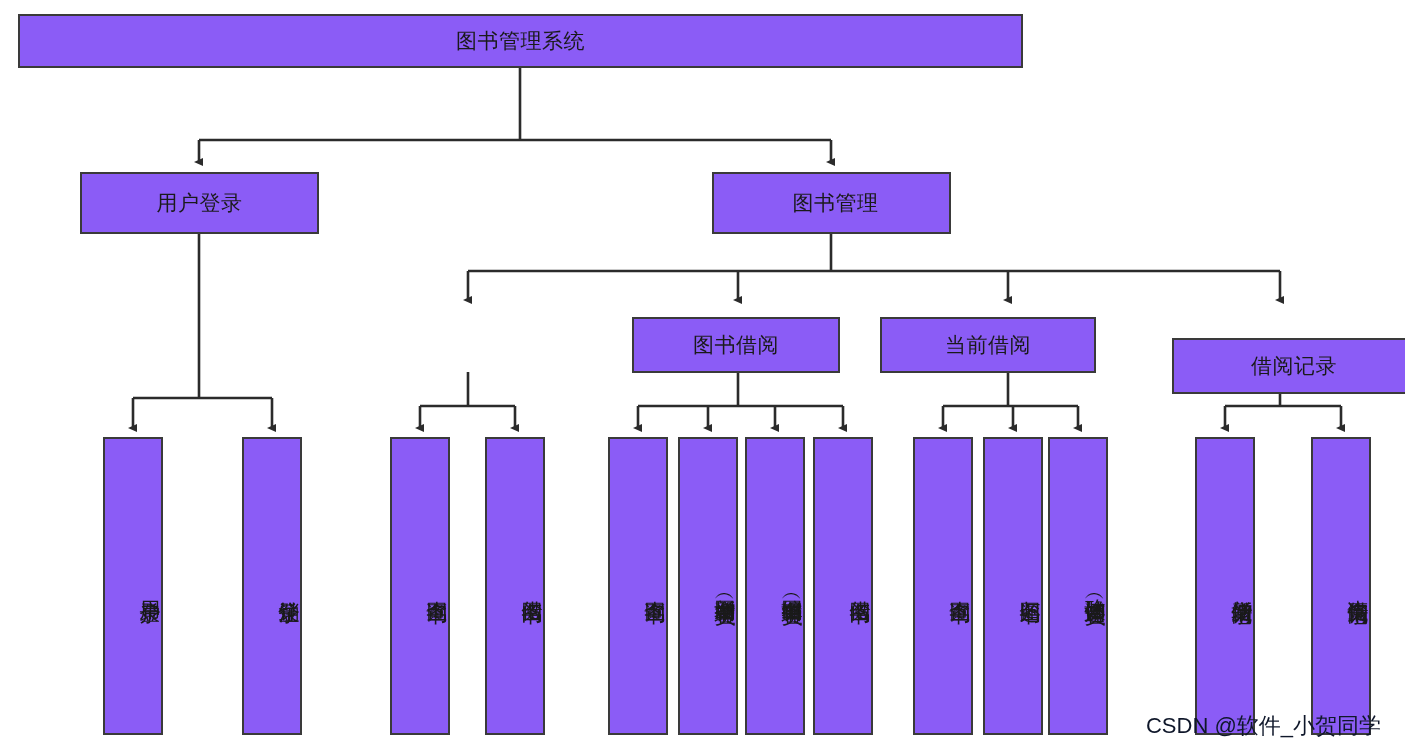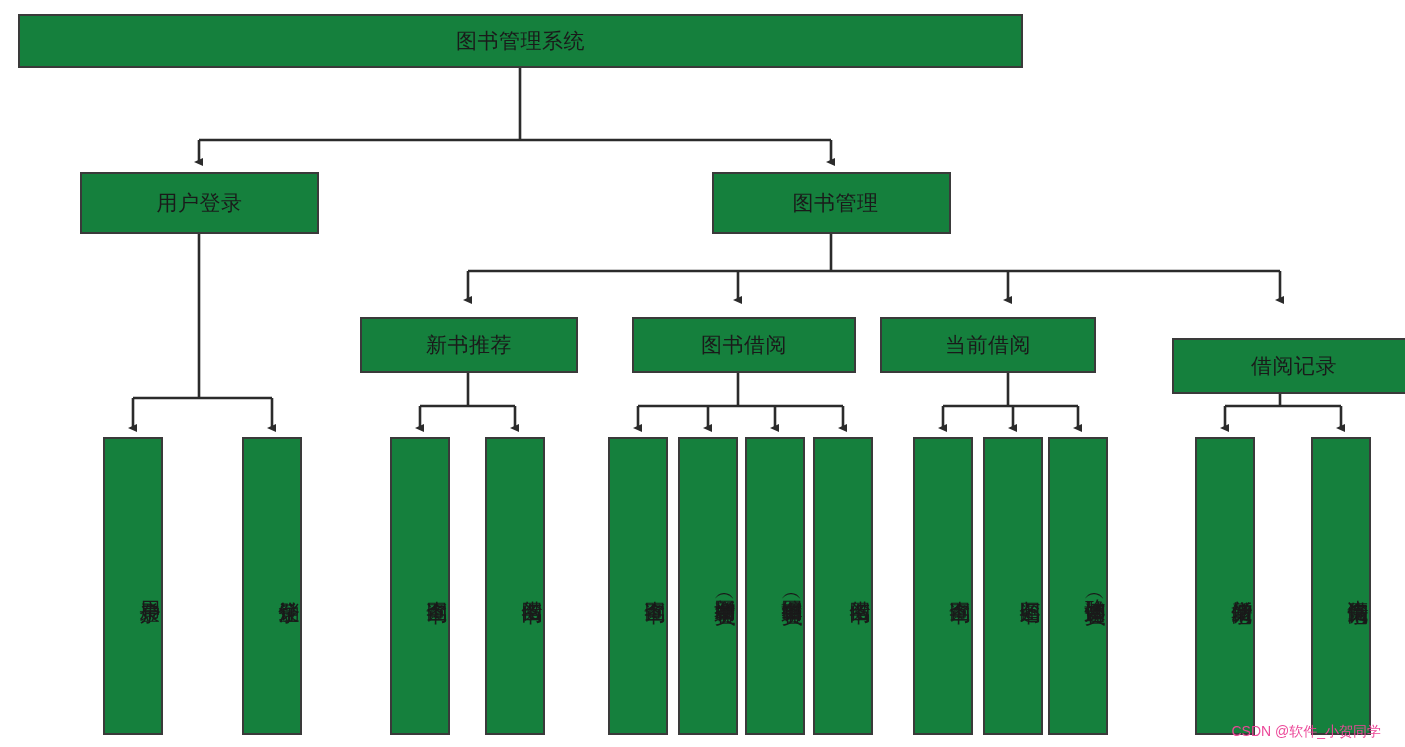--- a/index.html
+++ b/index.html
@@ -21,21 +21,21 @@
     position: absolute;
     left: 0;
     top: 0;
     width: 1405px;
     height: 747px;
     pointer-events: none;
   }
   .node {
     position: absolute;
     box-sizing: border-box;
-    background: #15803d;
+    background: #8b5cf6;
     border: 2px solid #3a3a3a;
     display: flex;
     align-items: center;
     justify-content: center;
     text-align: left;
     color: #1a1a1a;
     z-index: 2;
   }
   .node .lbl {
     display: block;
@@ -57,22 +57,22 @@
     text-orientation: upright;
     font-size: 21px;
     line-height: 1.0;
     letter-spacing: 1px;
     white-space: nowrap;
   }
   .watermark {
     position: absolute;
     right: 24px;
     bottom: 6px;
-    font-size: 14px;
-    color: #ec4899;
+    font-size: 22px;
+    color: #0f172a;
     z-index: 5;
     white-space: nowrap;
     font-family: "Liberation Sans", "DejaVu Sans", sans-serif;
   }
 </style>
 </head>
 <body>
 
 <div id="canvas">
 
@@ -130,24 +130,21 @@
     <span class="lbl">图书管理系统</span>
   </div>
 
   <div class="node horiz" style="left:80px; top:172px; width:239px; height:62px;">
     <span class="lbl">用户登录</span>
   </div>
   <div class="node horiz" style="left:712px; top:172px; width:239px; height:62px;padding-left:8px;">
     <span class="lbl">图书管理</span>
   </div>
 
-  <div class="node horiz" style="left:360px; top:317px; width:218px; height:56px;">
-    <span class="lbl">新书推荐</span>
-  </div>
-  <div class="node horiz" style="left:632px; top:317px; width:224px; height:56px;">
+  <div class="node horiz" style="left:632px; top:317px; width:208px; height:56px;">
     <span class="lbl">图书借阅</span>
   </div>
   <div class="node horiz" style="left:880px; top:317px; width:216px; height:56px;">
     <span class="lbl">当前借阅</span>
   </div>
   <div class="node horiz" style="left:1172px; top:317px; width:244px; height:56px;margin-top:21px;">
     <span class="lbl">借阅记录</span>
   </div>
 
   <div class="node vert" style="left:103px; top:437px; width:60px; height:298px;">

